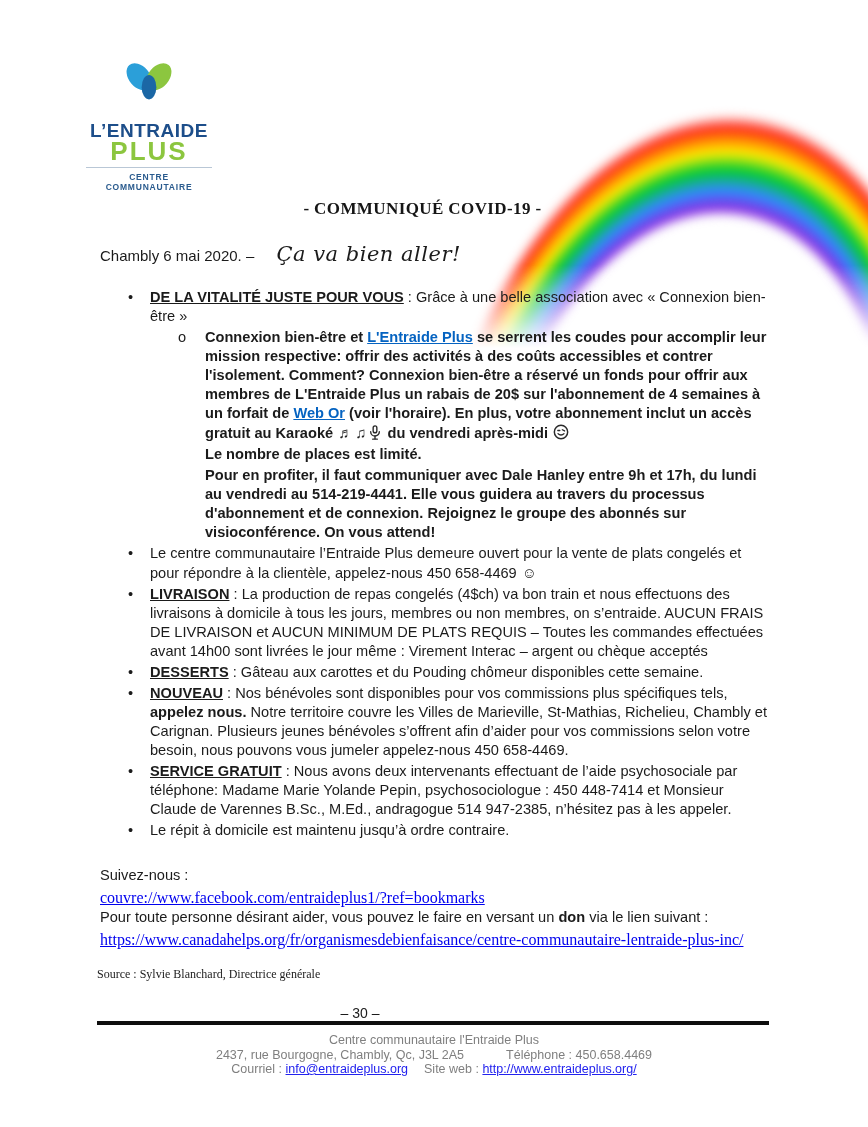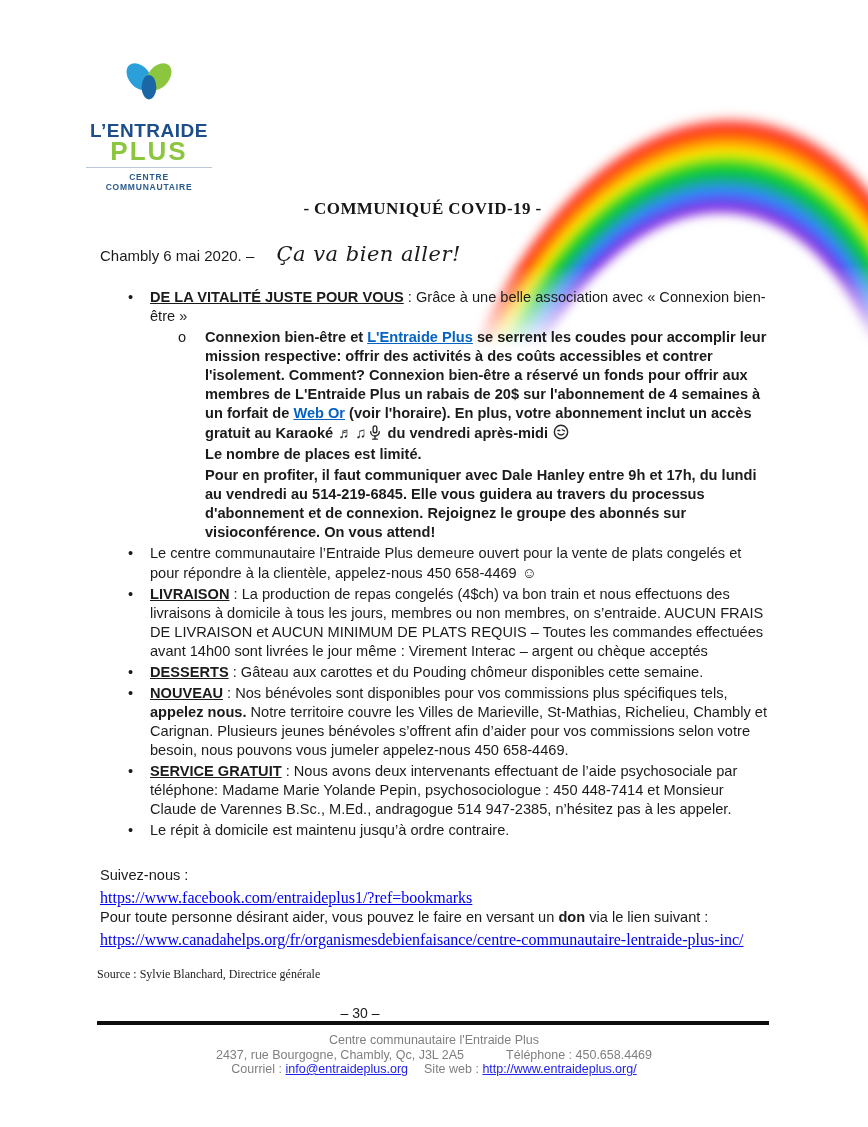--- a/index.html
+++ b/index.html
@@ -119,21 +119,21 @@
                 <circle cx="12" cy="12" r="10" fill="none" stroke="#2a2a2a" stroke-width="2.2"></circle>
                 <path d="M7.2 9.8h3" stroke="#2a2a2a" stroke-width="2" stroke-linecap="round"></path>
                 <path d="M14 8.6l3.4 1.8" stroke="#2a2a2a" stroke-width="2" stroke-linecap="round"></path>
                 <path d="M7.5 14.5c2.4 2.6 6.6 2.6 9 0" fill="none" stroke="#2a2a2a" stroke-width="2" stroke-linecap="round"></path>
               </svg></span></span>
         </div>
         <div class="row p2">
           <span class="tx"><span class="b">Le nombre de places est limité.</span></span>
         </div>
         <div class="row p2">
-          <span class="tx"><span class="b">Pour en profiter, il faut communiquer avec Dale Hanley entre 9h et 17h, du lundi au vendredi au 514-219-6845. Elle vous guidera au travers du processus d'abonnement et de connexion. Rejoignez le groupe des abonnés sur visioconférence. On vous attend!</span></span>
+          <span class="tx"><span class="b">Pour en profiter, il faut communiquer avec Dale Hanley entre 9h et 17h, du lundi au vendredi au 514-219-4441. Elle vous guidera au travers du processus d'abonnement et de connexion. Rejoignez le groupe des abonnés sur visioconférence. On vous attend!</span></span>
         </div>
         <div class="row li1">
           <span class="mk ">•</span>
           <span class="tx"><span>Le centre communautaire l’Entraide Plus demeure ouvert pour la vente de plats congelés et pour répondre à la clientèle, appelez-nous 450 658-4469 </span><span class="emoji">☺</span></span>
         </div>
         <div class="row li1">
           <span class="mk ">•</span>
           <span class="tx"><span class="b u">LIVRAISON</span><span> : La production de repas congelés (4$ch) va bon train et nous effectuons des livraisons à domicile à tous les jours, membres ou non membres, on s’entraide. AUCUN FRAIS DE LIVRAISON et AUCUN MINIMUM DE PLATS REQUIS – Toutes les commandes effectuées avant 14h00 sont livrées le jour même : Virement Interac – argent ou chèque acceptés</span></span>
         </div>
         <div class="row li1">
@@ -149,21 +149,21 @@
           <span class="tx"><span class="b u">SERVICE GRATUIT</span><span> : Nous avons deux intervenants effectuant de l’aide psychosociale par téléphone: Madame Marie Yolande Pepin, psychosociologue : 450 448-7414 et Monsieur Claude de Varennes B.Sc., M.Ed., andragogue 514 947-2385, n’hésitez pas à les appeler.</span></span>
         </div>
         <div class="row li1">
           <span class="mk ">•</span>
           <span class="tx"><span>Le répit à domicile est maintenu jusqu’à ordre contraire.</span></span>
         </div>
       </div>
 
     <div class="follow">
       <div>Suivez-nous :</div>
-      <a class="serif-link" href="#">https://www.facebook.com/entraideplus1/?ref=bookmarks</a>
+      <a class="serif-link" href="#">couvre://www.facebook.com/entraideplus1/?ref=bookmarks</a>
       <div class="don-line"><span>Pour toute personne désirant aider, vous pouvez le faire en versant un </span><span class="b">don</span><span> via le lien suivant :</span></div>
       <a class="serif-link" href="#">https://www.canadahelps.org/fr/organismesdebienfaisance/centre-communautaire-lentraide-plus-inc/</a>
     </div>
   </div>
 
   <div class="thirty">– 30 –</div>
   <div class="source">Source : Sylvie Blanchard, Directrice générale</div>
 
   <div class="footer-rule"></div>
   <div class="footer">

